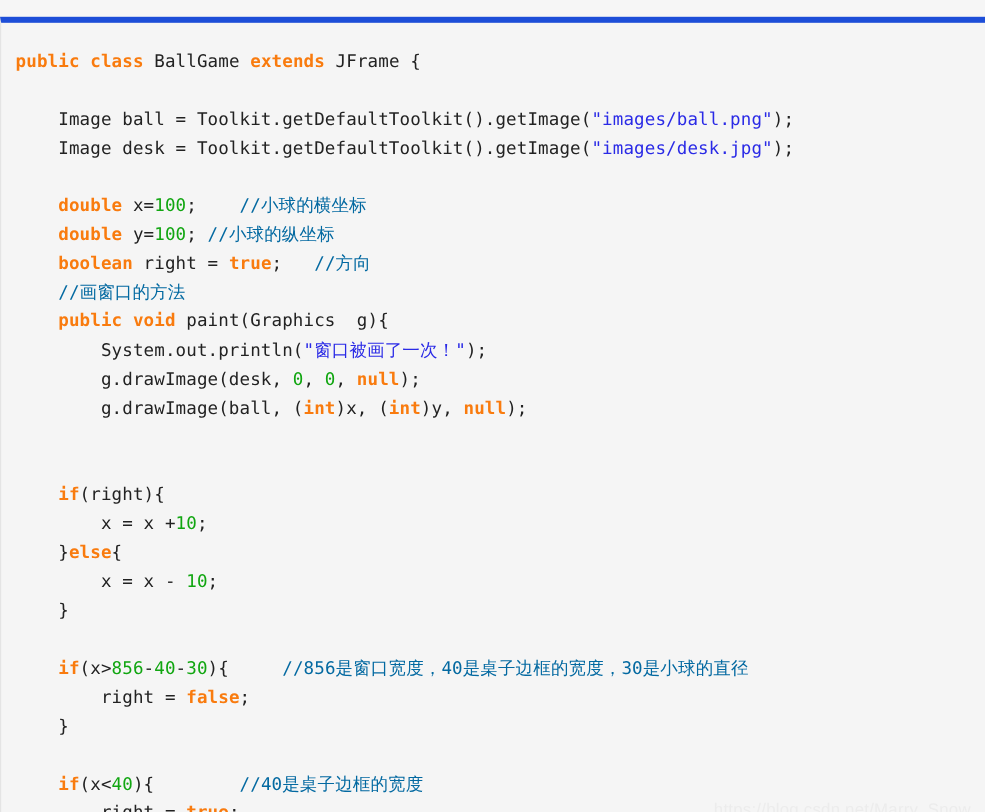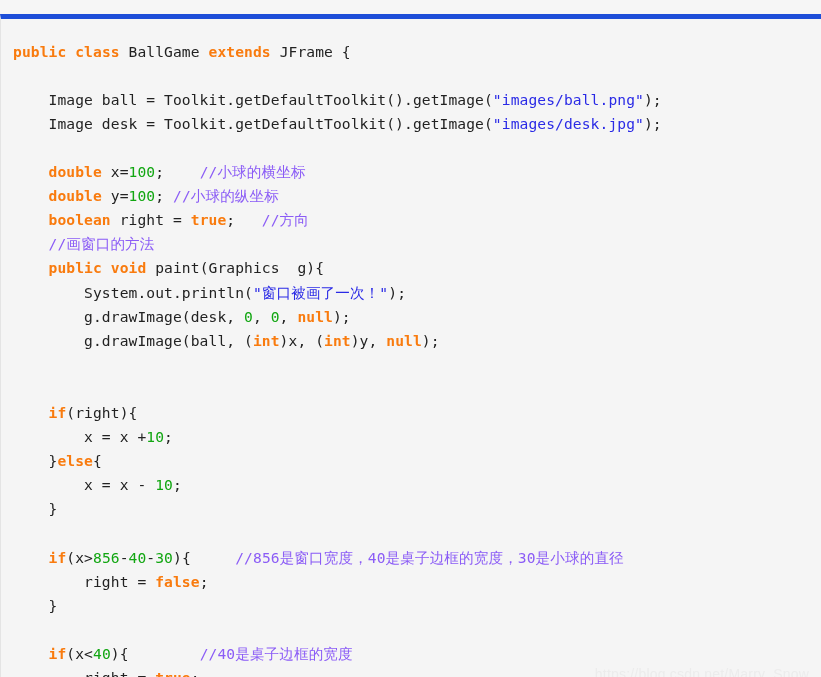--- a/index.html
+++ b/index.html
@@ -32,21 +32,21 @@
     color: #222222;
     letter-spacing: 0.1px;
   }
   .ln {
     display: block;
     height: 24.1px;
   }
   .kw   { color: #f97b0e; font-weight: bold; }
   .num  { color: #11a611; font-weight: normal; }
   .str  { color: #2a2ae6; }
-  .cmt  { color: #8b5cf6; }
+  .cmt  { color: #0369a1; }
   .plain{ color: #222222; }
   #watermark {
     position: absolute;
     right: 12px;
     bottom: 9px;
     font-family: "Liberation Sans", sans-serif;
     font-size: 14px;
     color: #ececec;
     letter-spacing: 0.2px;
     user-select: none;

